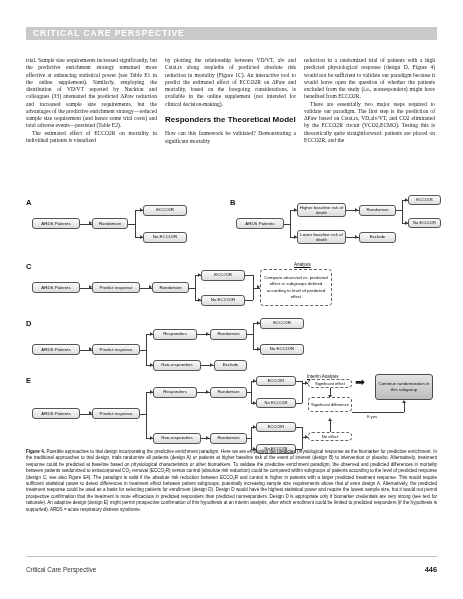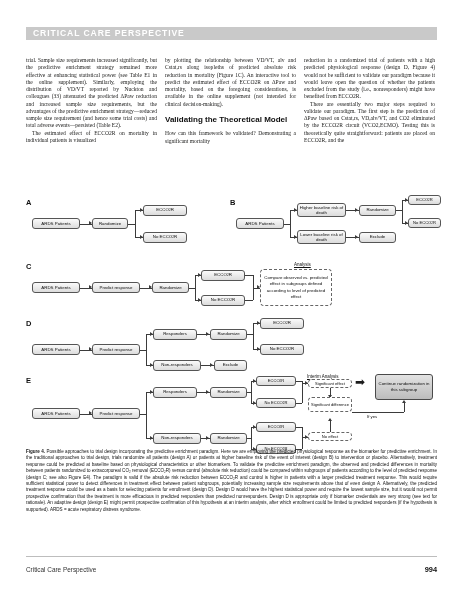--- a/index.html
+++ b/index.html
@@ -152,21 +152,21 @@
 
   <div class="cols">
 
     <div class="col">
       <p>trial. Sample size requirements increased significantly, but the predictive enrichment strategy remained more effective at enhancing statistical power (see Table E1 in the online supplement). Similarly, employing the distribution of VD/VT reported by Nuckton and colleagues (33) attenuated the predicted ΔPaw reduction and increased sample size requirements, but the advantages of the predictive enrichment strategy—reduced sample size requirement (and hence some trial costs) and total adverse events—persisted (Table E2).</p>
       <p class="indent">The estimated effect of ECCO2R on mortality in individual patients is visualized</p>
     </div>
 
     <div class="col">
       <p>by plotting the relationship between VD/VT, alv and Cstat,rs along isopleths of predicted absolute risk reduction in mortality (Figure 1C). An interactive tool to predict the estimated effect of ECCO2R on ΔPaw and mortality, based on the foregoing considerations, is available in the online supplement (not intended for clinical decision-making).</p>
-      <h2>Validating the Theoretical Model</h2>
+      <h2>Responders the Theoretical Model</h2>
       <p>How can this framework be validated? Demonstrating a significant mortality</p>
     </div>
 
     <div class="col">
       <p>reduction in a randomized trial of patients with a high predicted physiological response (design D, Figure 4) would not be sufficient to validate our paradigm because it would leave open the question of whether the patients excluded from the study (i.e., nonresponders) might have benefited from ECCO2R.</p>
       <p class="indent">There are essentially two major steps required to validate our paradigm. The first step is the prediction of ΔPaw based on Cstat,rs, VD,alv/VT, and CO2 eliminated by the ECCO2R circuit (VCO2,ECMO). Testing this is theoretically quite straightforward: patients are placed on ECCO2R, and the</p>
     </div>
 
   </div>
 
@@ -332,15 +332,15 @@
     <div class="free-label" style="left:345px;top:218px;">If yes</div>
 
   </div>
 
   <div class="caption">
     <b>Figure 4.</b><span> Possible approaches to trial design incorporating the predictive enrichment paradigm. Here we are employing the predicted physiological response as the biomarker for predictive enrichment. In the traditional approaches to trial design, trials randomize all patients (design A) or patients at higher baseline risk of the event of interest (design B) to intervention or placebo. Alternatively, treatment response could be predicted at baseline based on physiological characteristics or other biomarkers. To validate the predictive enrichment paradigm, the observed and predicted differences in mortality between patients randomized to extracorporeal CO₂ removal (ECCO₂R) versus control (absolute risk reduction) could be compared within subgroups of patients according to the level of predicted response (design C; see also Figure E4). The paradigm is valid if the absolute risk reduction between ECCO₂R and control is higher in patients with a larger predicted treatment response. This would require sufficient statistical power to detect differences in treatment effect between patient subgroups, potentially increasing sample size requirements above that of even design A. Alternatively, the predicted treatment response could be used as a basis for selecting patients for enrollment (design D). Design D would have the highest statistical power and require the lowest sample size, but it would not permit prospective confirmation that the treatment is more efficacious in predicted responders than predicted nonresponders. Design D is appropriate only if biomarker credentials are very strong (see text for rationale). An adaptive design (design E) might permit prospective confirmation of this hypothesis at an interim analysis, after which enrollment could be limited to predicted responders (if the hypothesis is supported). ARDS = acute respiratory distress syndrome.</span>
   </div>
 
   <div class="footer-rule"></div>
   <div class="footer-left">Critical Care Perspective</div>
-  <div class="footer-right">994</div>
+  <div class="footer-right">446</div>
 
 </div>
 
 </body></html>

